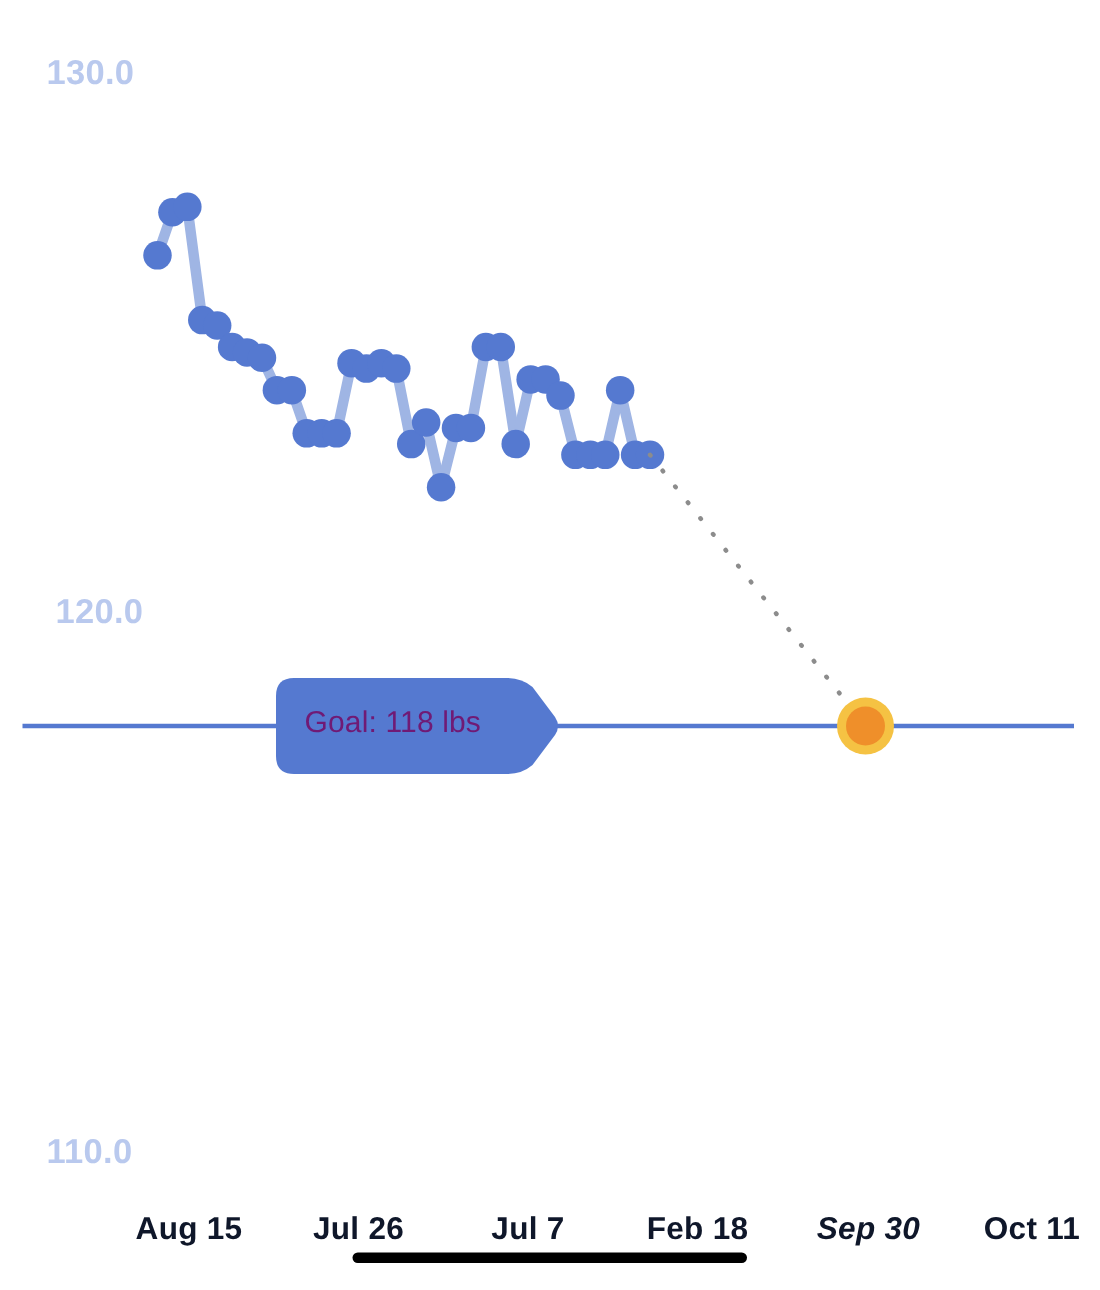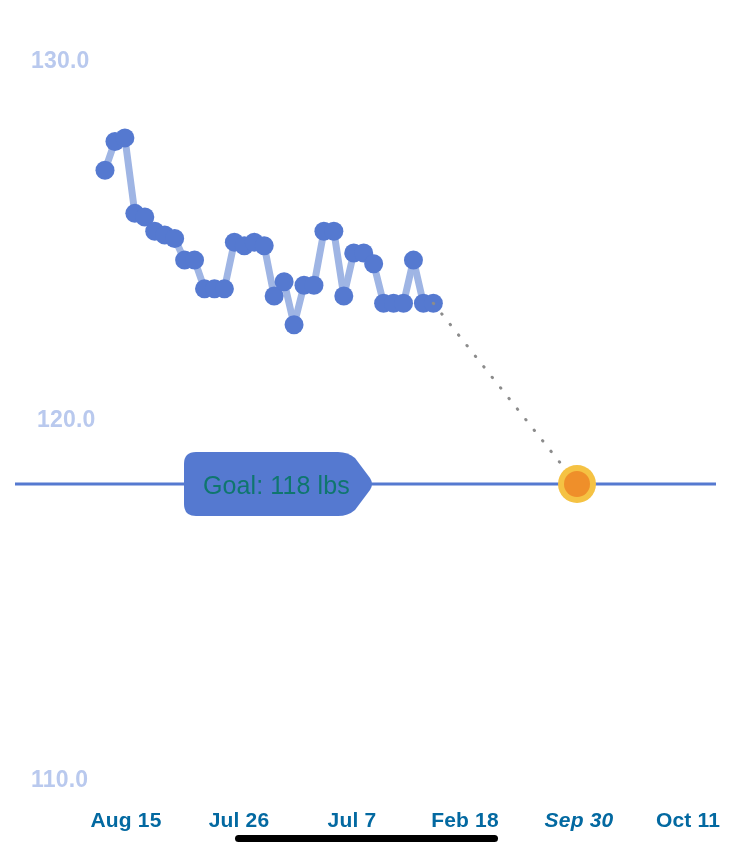--- a/index.html
+++ b/index.html
@@ -19,44 +19,43 @@
     height: 860px;
     background: #ffffff;
   }
   .y-tick-label {
     position: absolute;
     font-size: 23px;
     font-weight: bold;
     color: #b9c9ee;
     letter-spacing: 0.2px;
     white-space: nowrap;
-    margin-top: 12px;
   }
   .x-tick-label {
     position: absolute;
     font-size: 21px;
     font-weight: bold;
-    color: #0369a1;
+    color: #0f172a;
     letter-spacing: 0.2px;
     white-space: nowrap;
     text-align: right;
     transform: translateX(-50%);
   }
   #plot-svg {
     position: absolute;
     left: 0;
     top: 0;
     width: 733px;
     height: 860px;
     overflow: visible;
   }
   #goal-banner-text {
     position: absolute;
-    font-size: 25px;
-    color: #0f766e;
+    font-size: 20px;
+    color: #701a75;
     white-space: nowrap;
     letter-spacing: 0.1px;
   }
   #home-indicator {
     position: absolute;
     left: 235px;
     top: 835px;
     width: 263px;
     height: 7px;
     background: #000000;

